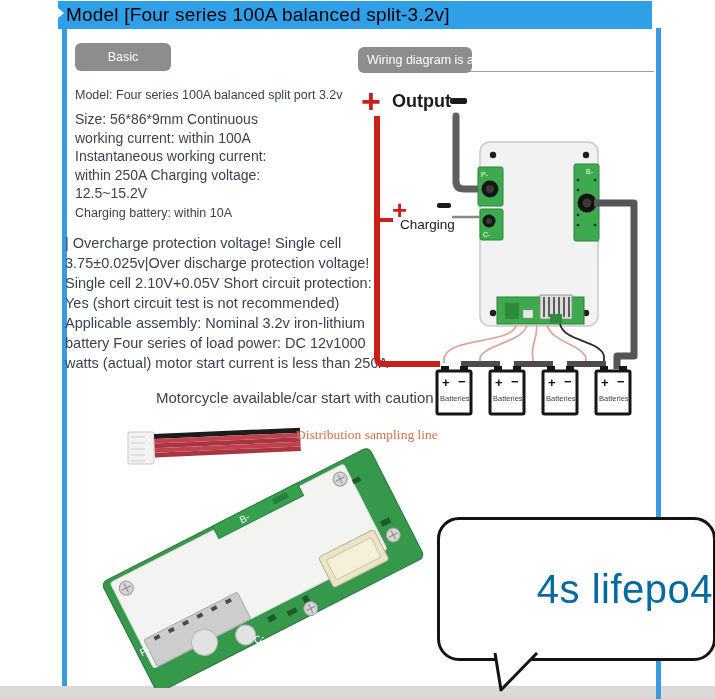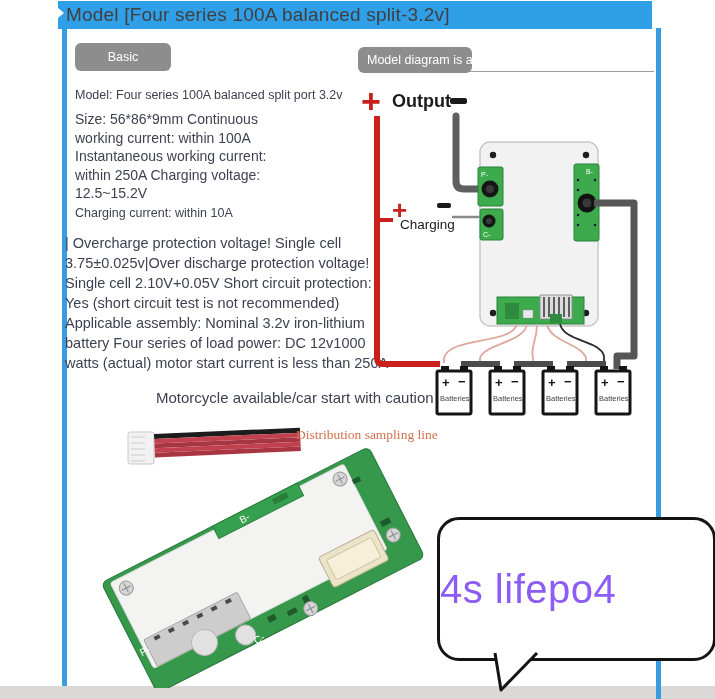--- a/index.html
+++ b/index.html
@@ -6,21 +6,21 @@
   body{
     width:715px;height:699px;position:relative;overflow:hidden;
     background:#ffffff;
     font-family:"Liberation Sans", sans-serif;
     color:#3d4250;
   }
   .abs{position:absolute;}
   
   .title-bar{
     left:58px;top:1px;width:594px;height:28px;
-    background:#2f9fe8;color:#404040;
+    background:#2f9fe8;color:#000000;
     font-size:19px;font-weight:500;letter-spacing:.2px;
     line-height:28px;padding-left:8px;box-sizing:border-box;
     white-space:nowrap;
   }
   .title-notch{
     left:52px;top:3px;width:0;height:0;
     border-top:10px solid transparent;border-bottom:10px solid transparent;
     border-left:12px solid #ffffff;z-index:2;
   }
   .border-left{left:62px;top:28px;width:5px;height:658px;background:#3a9ce0;}
@@ -40,46 +40,46 @@
   .t-model{left:75px;top:88px;font-size:12.5px;}
   .t-size{left:75px;top:110px;font-size:14px;line-height:18.5px;width:312px;}
   .t-charge{left:75px;top:206px;font-size:12.5px;}
   .t-prot{left:52px;top:233px;font-size:14.5px;line-height:20px;width:334px;margin-left:13px;}
   .t-moto{left:156px;top:389px;font-size:15px;}
   .t-sampling{left:296px;top:427px;font-size:13.5px;color:#d0724e;font-family:Liberation Serif, serif;}
   
   .bubble{
     left:437px;top:517px;width:273px;height:138px;background:#fff;
     border:3px solid #141414;border-radius:22px;z-index:10;
-    display:flex;align-items:center;justify-content:flex-start;
-    font-size:40px;color:#8b5cf6;letter-spacing:.5px;
+    display:flex;align-items:center;justify-content:flex-end;
+    font-size:40px;color:#0369a1;letter-spacing:.5px;
   }
   .bubble-tail{left:485px;top:652px;z-index:11;}
   svg{display:block;}
 </style>
 </head>
 <body>
 
 <div class="abs title-bar">Model [Four series 100A balanced split-3.2v]</div>
 <div class="abs title-notch"></div>
 <div class="abs border-left"></div>
 <div class="abs border-right"></div>
 <div class="abs footer-strip"></div>
 
 <div class="abs tab tab-basic">Basic parameters</div>
-<div class="abs tab tab-wiring"><span>Model diagram is as f</span><span class="faded">ollows</span></div>
+<div class="abs tab tab-wiring"><span>Wiring diagram is as f</span><span class="faded">ollows</span></div>
 <div class="abs tab-underline"></div>
 
 <div class="abs txt t-model">Model: Four series 100A balanced split port 3.2v</div>
 <div class="abs txt t-size">Size: 56*86*9mm Continuous
 working current: within 100A
 Instantaneous working current:
 within 250A Charging voltage:
 12.5~15.2V</div>
-<div class="abs txt t-charge">Charging current: within 10A</div>
+<div class="abs txt t-charge">Charging battery: within 10A</div>
 <div class="abs txt t-prot">| Overcharge protection voltage! Single cell
 3.75±0.025v|Over discharge protection voltage!
 Single cell 2.10V+0.05V Short circuit protection:
 Yes (short circuit test is not recommended)
 Applicable assembly: Nominal 3.2v iron-lithium
 battery Four series of load power: DC 12v1000
 watts (actual) motor start current is less than 250A</div>
 <div class="abs txt t-moto">Motorcycle available/car start with caution</div>
 
 <svg class="abs" style="left:350px;top:80px;z-index:3;" width="310" height="346" viewBox="350 80 310 346">

